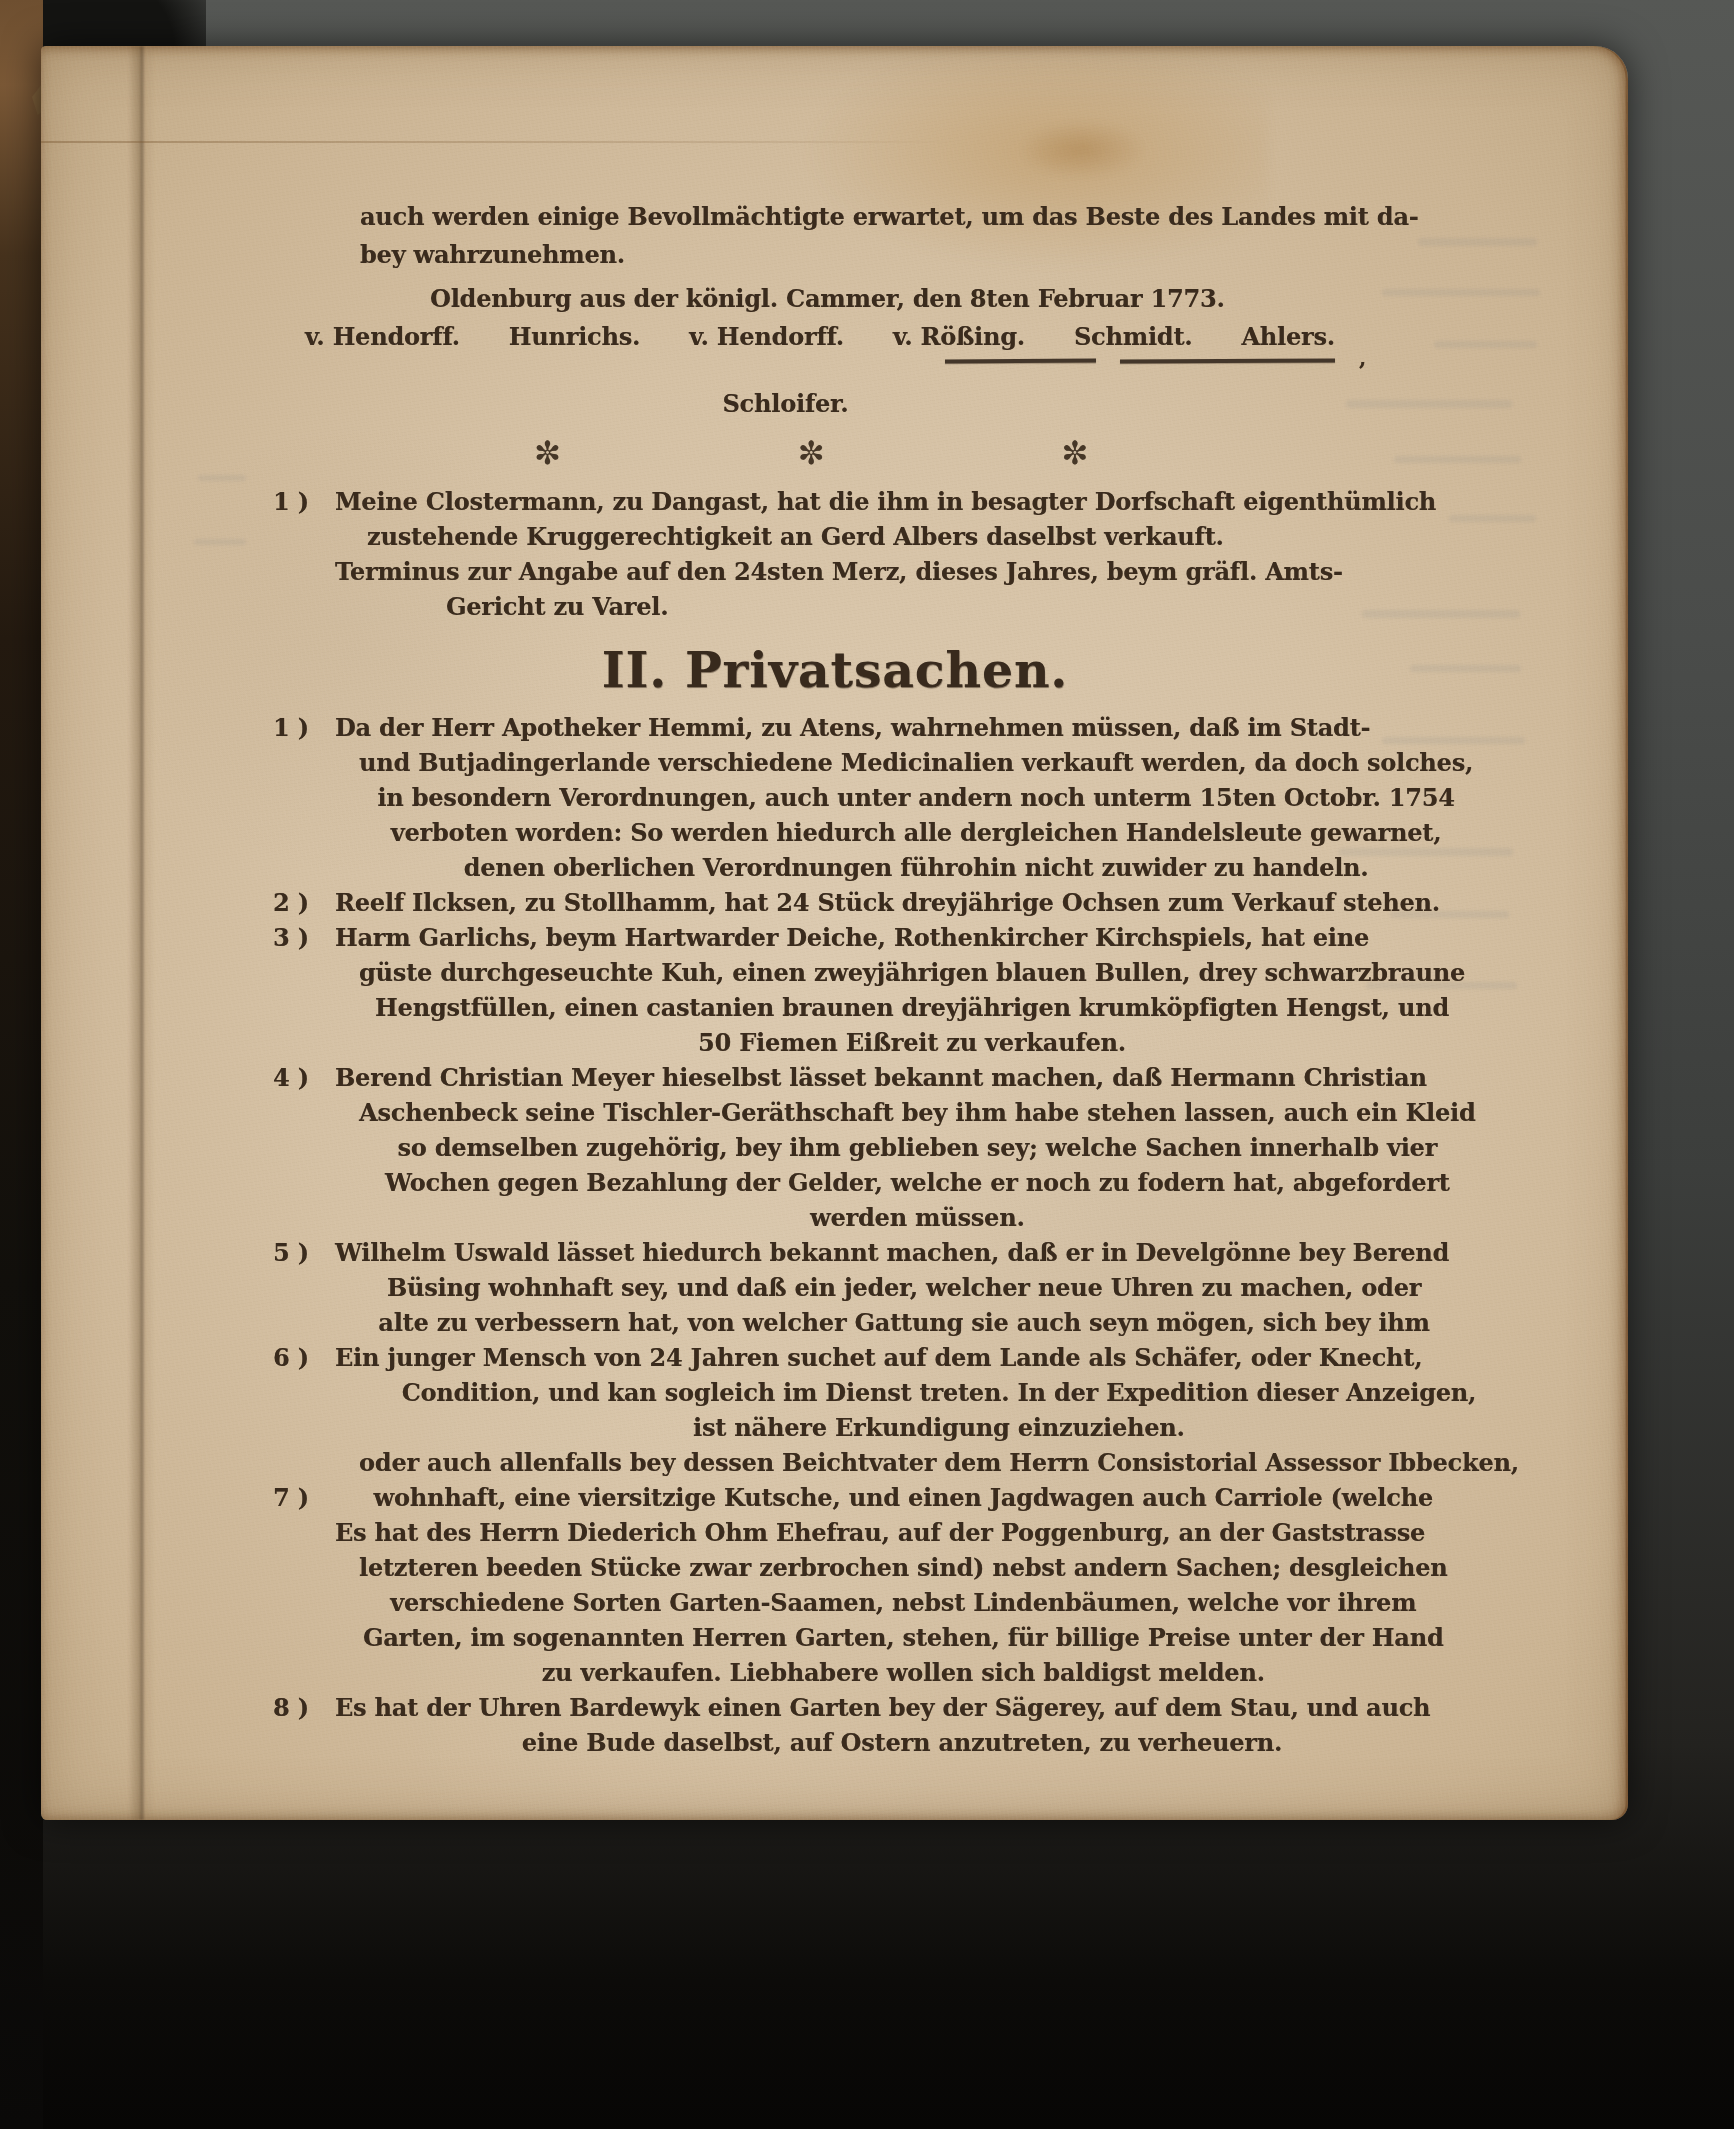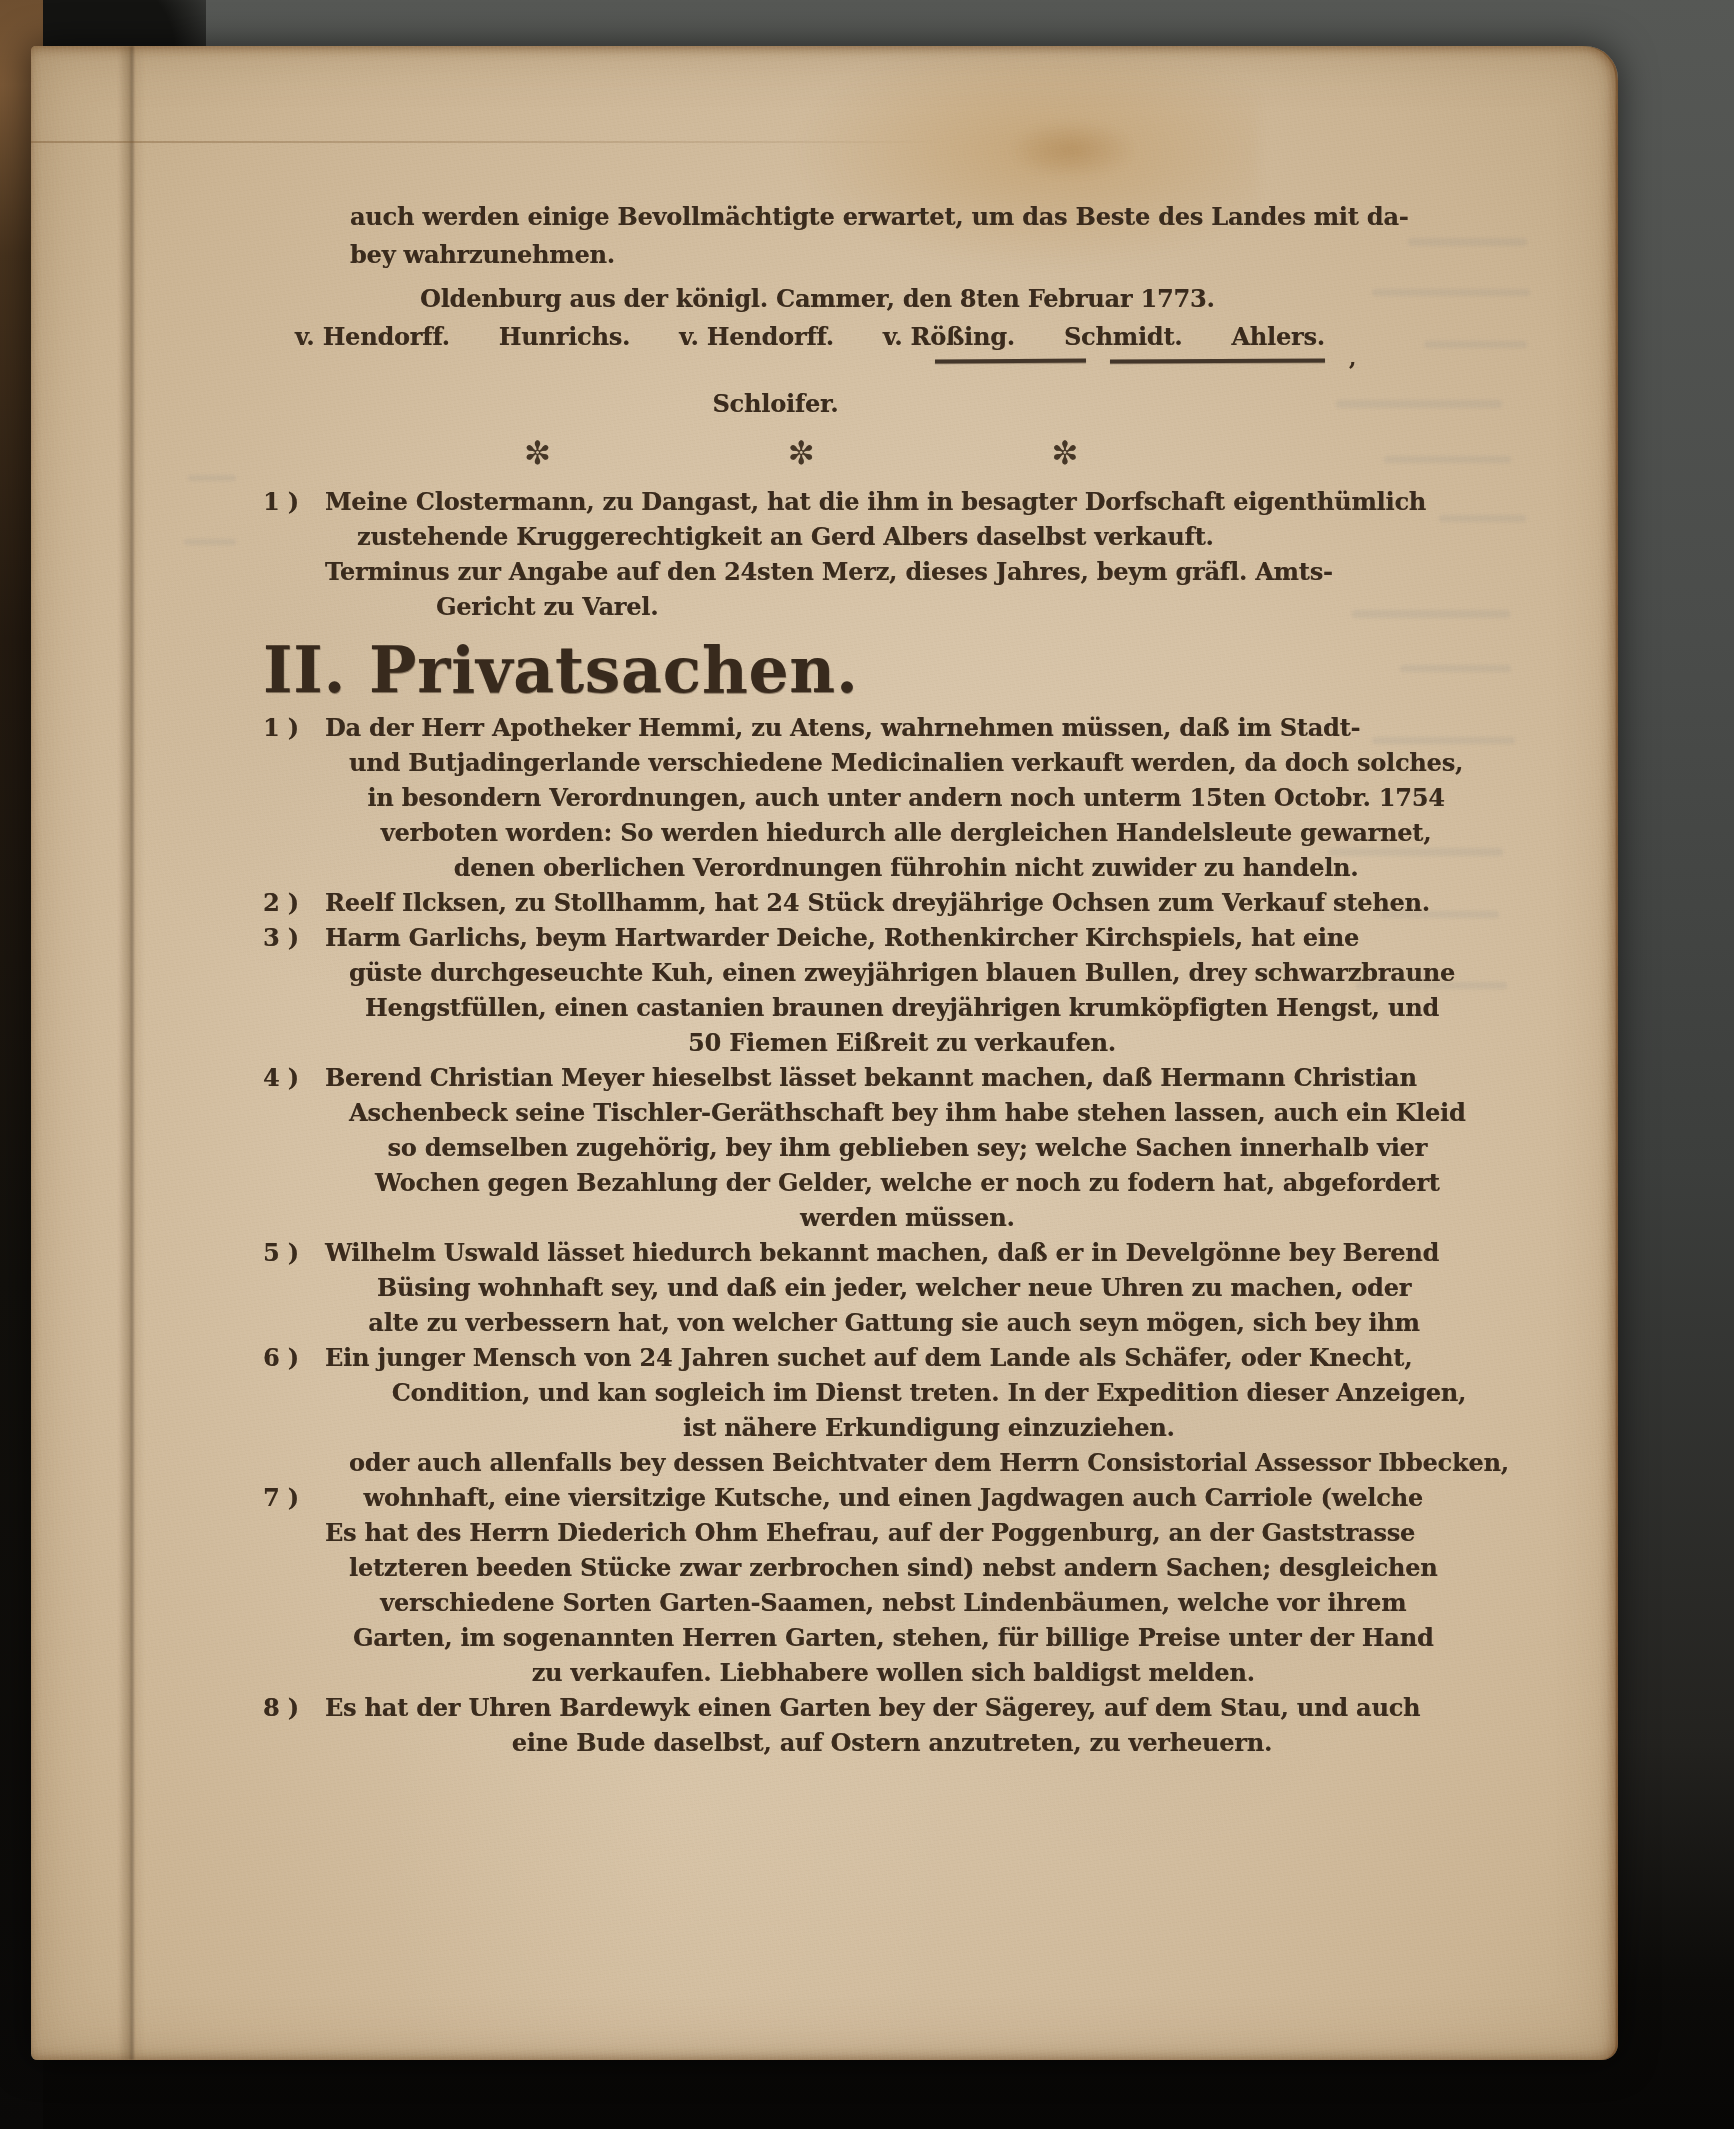--- a/index.html
+++ b/index.html
@@ -17,21 +17,21 @@
     position:absolute;left:0;top:0;width:43px;height:100%;
     background:linear-gradient(180deg,#6e4f30 0%,#7a5836 4%,#46321d 12%,#241a10 30%,#12100c 60%,#0a0908 100%);
   }
   .torn{
     position:absolute;left:32px;top:70px;width:93px;height:49px;
     background:linear-gradient(120deg,#8a6a42,#5d4426 60%,#3a2a18);
     clip-path:polygon(0 55%,14% 20%,30% 38%,46% 6%,62% 30%,78% 12%,95% 40%,100% 70%,70% 62%,48% 88%,22% 72%,6% 92%);
     filter:blur(0.3px);
   }
   .paper{
-    position:absolute;left:31px;top:46px;width:1587px;height:2014px;
+    position:absolute;left:41px;top:46px;width:1587px;height:1774px;
     border-radius:4.8px 33px 16px 6.3px;
     background:
       radial-gradient(ellipse at 20% 34%, rgba(120,95,60,.05), transparent 14%),
       radial-gradient(ellipse at 70% 72%, rgba(110,90,60,.06), transparent 18%),
       radial-gradient(ellipse at 40% 88%, rgba(255,245,225,.07), transparent 22%),
       radial-gradient(ellipse at 50% 52%, #dccab0 0%, #d5c1a4 48%, #cbb493 82%, #c0a885 100%);
     box-shadow:
       0 0 36px rgba(0,0,0,.6),
       inset 0 0 55px rgba(125,95,58,.38),
       inset -8px 0 12.7px -3.2px rgba(105,62,25,.55),
@@ -85,21 +85,21 @@
   .rule2{width:215px;}
   .rule-comma{font-size:20.6px;line-height:8px;transform:translateY(-3.2px);}
   .countersig{text-align:center;padding-right:147px;line-height:38px;margin-top:19px;}
   .ornaments{display:flex;justify-content:space-between;margin-left:261px;width:554px;margin-top:8px;height:44px;}
   .ornament{font-family:"DejaVu Sans","Liberation Sans",sans-serif;font-size:32px;line-height:44px;color:#463727;text-shadow:0.2px 0.4px 0.6px rgba(58,43,29,.5);}
   .notice{display:flex;margin-top:9.5px;}
   .item-num{flex:0 0 62px;white-space:nowrap;}
   .item-lines{flex:1 1 auto;}
   .item-lines .line{white-space:nowrap;}
   .section-title{
-    font-size:63px;line-height:62px;font-weight:700;text-align:left;
+    font-size:49px;line-height:62px;font-weight:700;text-align:center;
     margin:14.3px 48px 9.5px 0;color:#382a1d;letter-spacing:0.8px;
     text-shadow:0.4px 0.6px 0.8px rgba(56,42,29,.55);
   }
   .item-row{display:flex;margin:0;}
   .item-lines .cont{margin-left:24px;text-align:center;}
 </style>
 </head>
 <body>
 
 <div class="bg-topleft-dark"></div>

